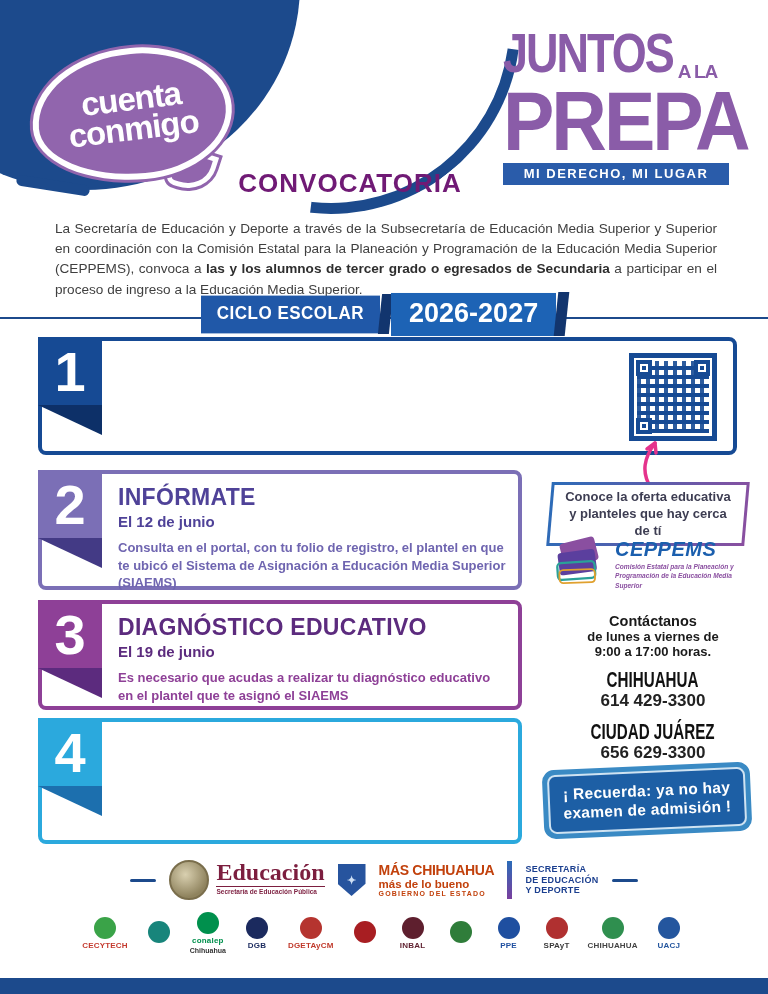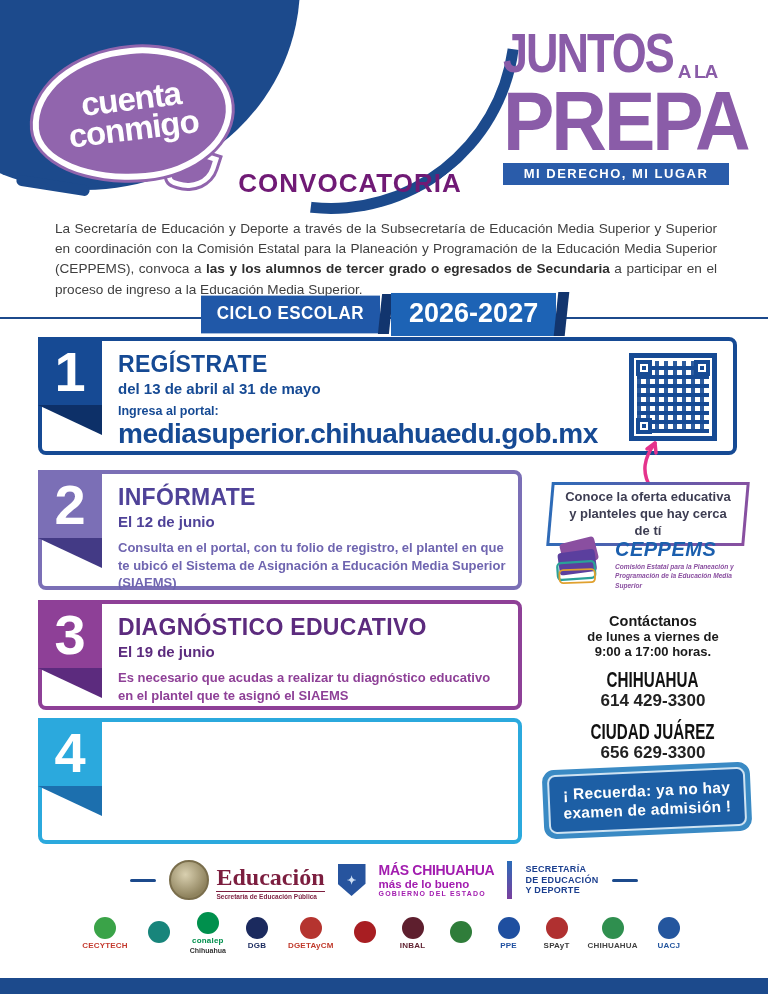--- a/index.html
+++ b/index.html
@@ -85,28 +85,28 @@
   .mt10{margin-top:10px;}
   .c-ext{font-size:14.5px;font-weight:800;margin-top:13px;}
 
   .stamp{left:543px;top:766px;width:208px;transform:rotate(-2.5deg);background:#3a8ac4;border-radius:12px;padding:5px;box-sizing:border-box;}
   .stamp-in{background:#1d5fa5;border:2px solid #cfe3f2;border-radius:8px;padding:8px 6px;text-align:center;}
   .stamp-in div{color:#fff;font-weight:800;font-size:15.5px;line-height:1.25;letter-spacing:.3px;}
 
   
   .foot1{left:0;top:860px;width:768px;display:flex;justify-content:center;align-items:center;gap:13px;}
   .hdash{width:26px;height:3px;background:#1c4a8c;border-radius:2px;}
-  .sep-logo{display:flex;align-items:flex-end;gap:7px;}
+  .sep-logo{display:flex;align-items:flex-start;gap:7px;}
   .sep-seal{width:36px;height:36px;border-radius:50%;background:radial-gradient(circle at 40% 35%,#d9d0b0,#8f835e 70%);
             border:2px solid #7a6e4c;}
   .sep-name{font-family:"Liberation Serif",serif;font-size:24px;font-weight:700;color:#7c1e3f;line-height:1;}
   .sep-sub{font-size:6.5px;font-weight:700;color:#7c1e3f;border-top:1px solid #7c1e3f;margin-top:2px;padding-top:1px;}
   .shield{width:28px;height:32px;background:#27549e;clip-path:polygon(0 0,100% 0,100% 62%,50% 100%,0 62%);
           display:flex;align-items:center;justify-content:center;color:#cfe0f5;font-size:11px;font-weight:800;}
-  .estado{color:#a21caf;line-height:1.05;}
+  .estado{color:#c2410c;line-height:1.05;}
   .estado .e1{font-size:14px;font-weight:800;letter-spacing:-.3px;}
   .estado .e2{font-size:11.5px;font-weight:700;}
   .estado .e3{font-size:7px;font-weight:800;letter-spacing:1.2px;}
   .vbar{width:5px;height:38px;background:linear-gradient(#2b6cb8,#7a3f9e);}
   .sed{color:#1b3f8f;line-height:1.15;}
   .sed div{font-size:9px;font-weight:800;letter-spacing:.3px;}
 
   .foot2{left:0;top:912px;width:768px;display:flex;justify-content:center;align-items:center;gap:14px;}
   .partner{display:flex;flex-direction:column;align-items:center;gap:2px;min-width:34px;}
   .glyph{width:22px;height:22px;border-radius:50%;}
@@ -145,26 +145,20 @@
   <div class="cy-label">CICLO ESCOLAR</div>
   <div class="cy-edge"></div>
   <div class="cy-year">2026-2027</div>
   <div class="cy-edge2"></div>
 </div>
 
 <div class="step" style="left: 38px; top: 337px; width: 699px; height: 118px; --c: #164a94; --dark: #0d3068; --title: #164a94; --text: #164a94;">
   <div class="numwrap">
     <div class="num">1</div>
     <div class="fold"></div>
-  </div>
-  <div class="s-content">
-    <div class="s-title">REGÍSTRATE</div>
-    <div class="s-date">del 13 de abril al 31 de mayo</div>
-    <div class="s-note">Ingresa al portal:</div>
-    <div class="s-url">mediasuperior.chihuahuaedu.gob.mx</div>
   </div>
   <div class="qr">
     <div class="qr-inner">
       <span class="finder f1"></span>
       <span class="finder f2"></span>
       <span class="finder f3"></span>
     </div>
   </div>
 </div>
 

